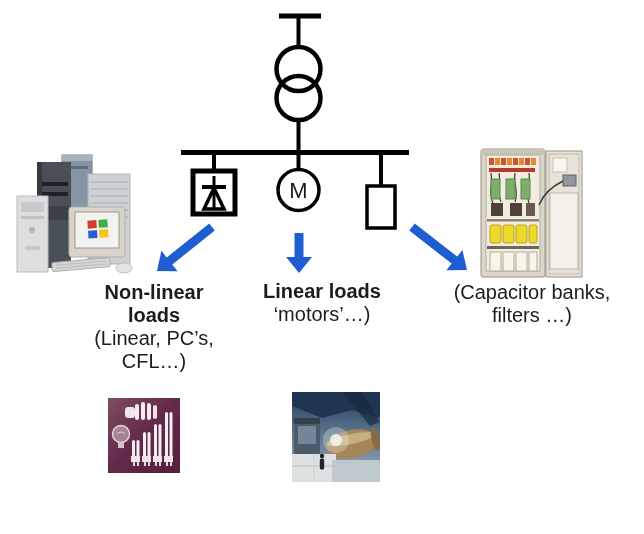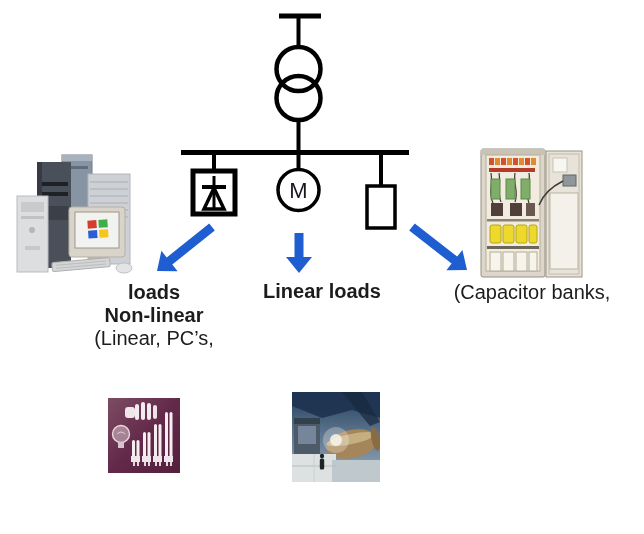--- a/index.html
+++ b/index.html
@@ -232,26 +232,29 @@
         <line x1="22" y1="62" x2="22" y2="90" stroke="#c9cfd1"></line>
       </g>
       <g>
         <circle cx="30" cy="64" r="2.2" fill="#1f242a"></circle>
         <rect x="27.8" y="66.5" width="4.4" height="11" rx="1.5" fill="#1f242a"></rect>
       </g>
     </svg>
   </div>
 
   <div class="label" id="label-nonlinear">
+    <div class="bold">Non-linear</div>
     <div class="bold">loads</div>
-    <div class="bold">Non-linear</div>
     <div>(Linear, PC’s,</div>
+    <div>CFL…)</div>
   </div>
 
   <div class="label" id="label-linear">
     <div class="bold">Linear loads</div>
+    <div>‘motors’…)</div>
   </div>
 
   <div class="label" id="label-compensators">
     <div>(Capacitor banks,</div>
+    <div>filters …)</div>
   </div>
 
 </div>
 
 </body></html>

